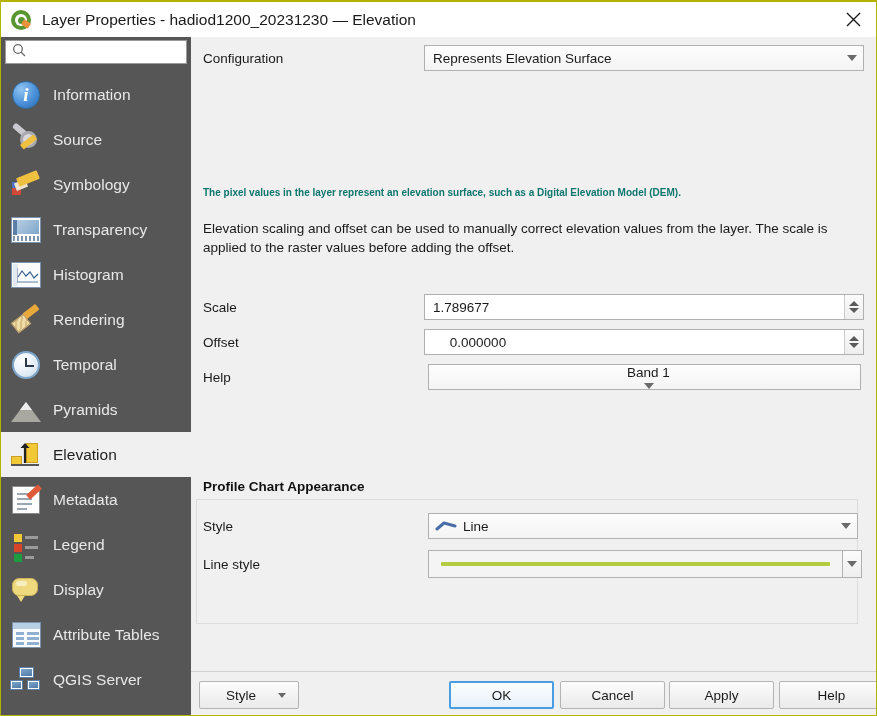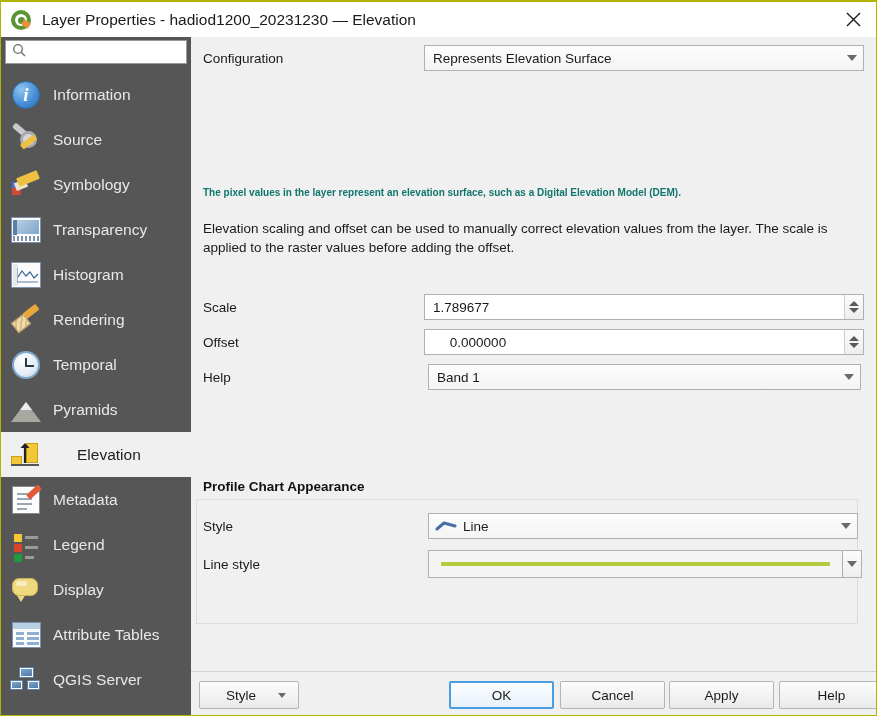--- a/index.html
+++ b/index.html
@@ -83,21 +83,21 @@
     font-family: "Liberation Sans", sans-serif;
     font-size: 12px; color: #222; width: 140px;
     margin-left: 6px;
   }
   .nav-list { margin-top: 5px; }
   .nav-item {
     display: flex; align-items: center;
     height: 45px; padding-left: 6px;
     cursor: pointer;
   }
-  .nav-item.selected { background: #f0f0f0; gap: 24px; }
+  .nav-item.selected { background: #f0f0f0; }
   .nav-item .ico {
     width: 38px; height: 34px; flex: 0 0 auto;
     position: relative;
     display: flex; align-items: center; justify-content: center;
   }
   .nav-item .lbl {
     margin-left: 8px;
     font-size: 15.5px; color: #e8e8e8;
     white-space: nowrap;
   }
@@ -530,21 +530,21 @@
         <span>0.000000</span>
         <span class="spin-btns">
           <i class="up"></i>
             <i class="dn"></i>
         </span>
       </div>
     </div>
 
     <div class="row" style="position:absolute; left:0; top:327px; width:685px; height:26px;">
       <span class="row-label" style="width:225px">Help</span>
-      <div class="ctrl-field combo" style="width:433px;">
+      <div class="ctrl-field combo" style="width:433px;flex-direction:column;">
         <span class="txt">Band 1</span>
         <span class="caret">
             <i></i>
           </span>
       </div>
     </div>
 
     <div style="position:absolute; left:12px; top:442px;" class="group-title">Profile Chart Appearance</div>
 
     <div class="groupbox" style="left:5px; top:462px; width:662px; height:125px;"></div>

